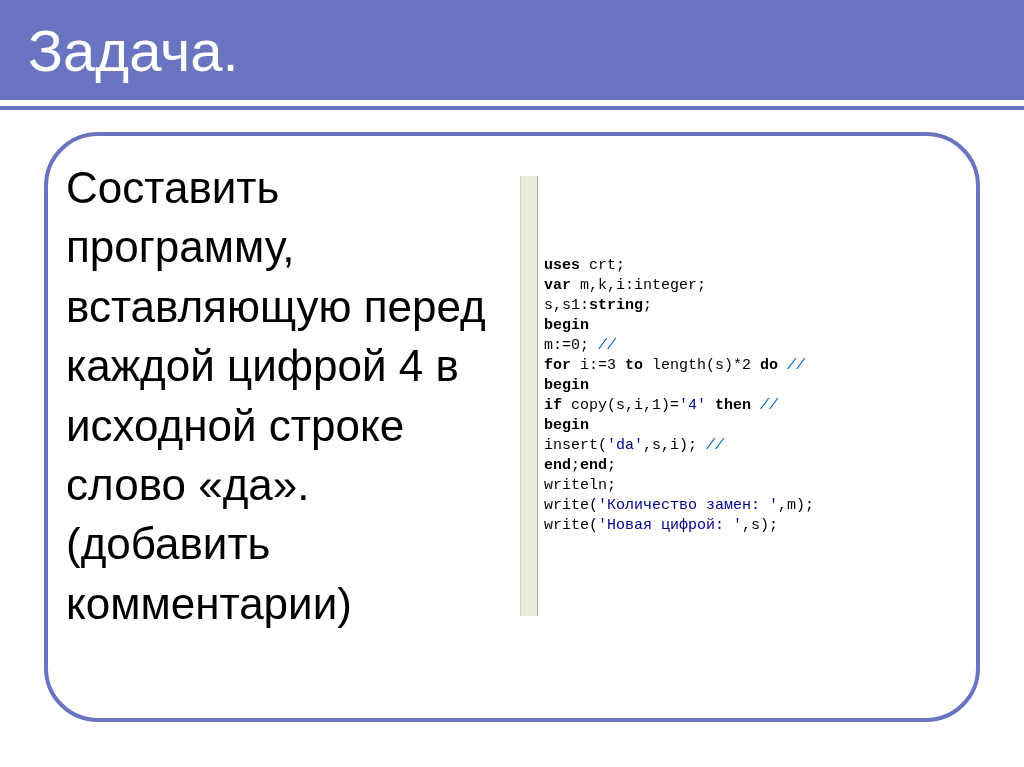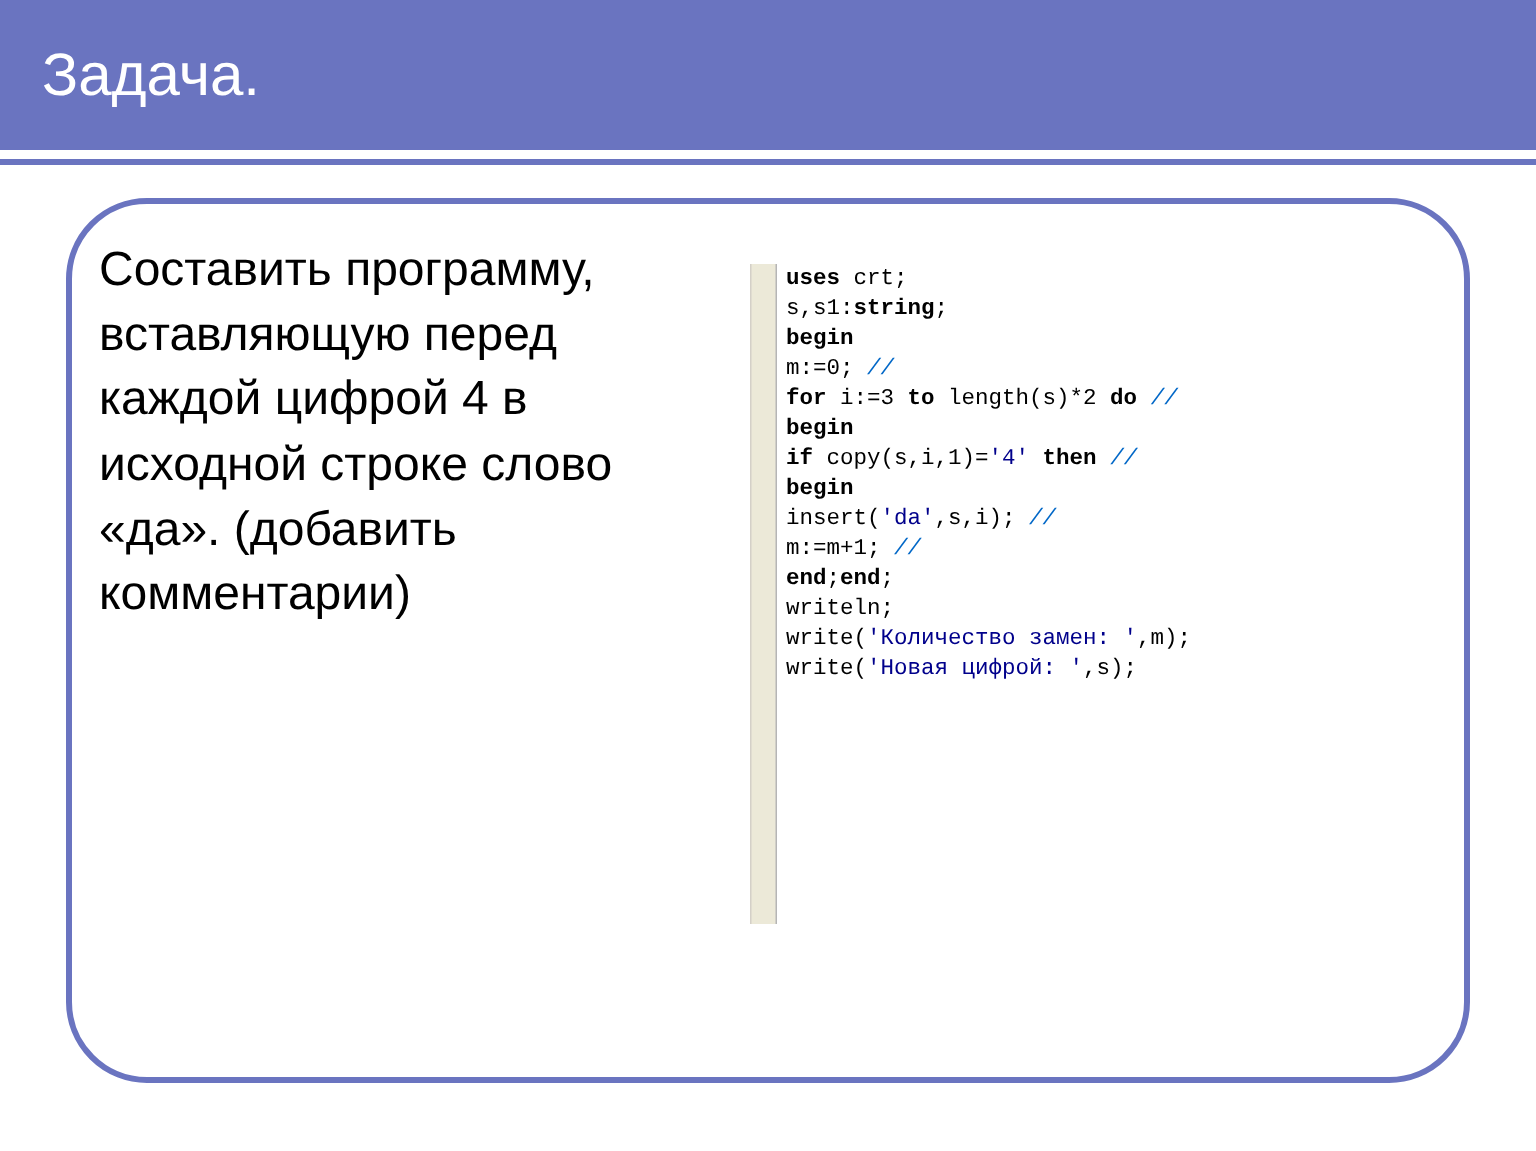--- a/index.html
+++ b/index.html
@@ -13,21 +13,21 @@
   .header {
     background: #6A74C0;
     height: 100px;
     display: flex;
     align-items: center;
     padding-left: 28px;
     position: relative;
   }
   .header-title {
     color: #fff;
-    font-size: 40px;
+    font-size: 58px;
     font-weight: normal;
   }
   .divider-line {
     position: absolute;
     left: 0;
     top: 106px;
     width: 1024px;
     height: 4px;
     background: #6A74C0;
   }
@@ -39,31 +39,32 @@
     height: 590px;
     border: 4px solid #6A74C0;
     border-radius: 54px;
     background: #fff;
   }
   .left-text {
     position: absolute;
     left: 66px;
     top: 158px;
     width: 420px;
-    font-size: 32px;
+    font-size: 44px;
     color: #000;
     line-height: 1.35;
   }
   .code-area {
     position: absolute;
-    left: 500px;
+    left: 520px;
     top: 176px;
     width: 430px;
     height: 440px;
     display: flex;
+    align-items: center;
   }
   .gutter {
     width: 18px;
     height: 100%;
     background: #ece9d8;
     border-right: 1px solid #b5b5b5;
     border-left: 1px solid #d4d0c8;
   }
   .code-lines {
     padding-left: 6px;
@@ -85,27 +86,27 @@
 <div class="divider-line"></div>
 
 <div class="content-box"></div>
 
 <div class="left-text">Составить программу, вставляющую перед каждой цифрой 4 в исходной строке слово «да». (добавить комментарии)</div>
 
 <div class="code-area">
   <div class="gutter"></div>
   <div class="code-lines">
     <div><span class="kw">uses</span><span> crt;</span></div>
+    <div><span class="kw">var</span><span> m,k,i:integer;</span></div>
     <div><span>s,s1:</span><span class="kw">string</span><span>;</span></div>
     <div><span class="kw">begin</span></div>
     <div><span>m:=0;  </span><span class="cm">//</span></div>
     <div><span class="kw">for</span><span> i:=3 </span><span class="kw">to</span><span> length(s)*2 </span><span class="kw">do</span><span>  </span><span class="cm">//</span></div>
     <div><span class="kw">begin</span></div>
     <div><span class="kw">if</span><span> copy(s,i,1)=</span><span class="str">'4'</span><span> </span><span class="kw">then</span><span> </span><span class="cm">//</span></div>
     <div><span class="kw">begin</span></div>
     <div><span>insert(</span><span class="str">'da'</span><span>,s,i); </span><span class="cm">//</span></div>
-    <div><span>m:=m+1; </span><span class="cm">//</span></div>
     <div><span class="kw">end</span><span>;</span><span class="kw">end</span><span>;</span></div>
     <div><span>writeln;</span></div>
     <div><span>write(</span><span class="str">'Количество замен: '</span><span>,m);</span></div>
     <div><span>write(</span><span class="str">'Новая цифрой: '</span><span>,s);</span></div>
   </div>
 </div>
 
 </body></html>

